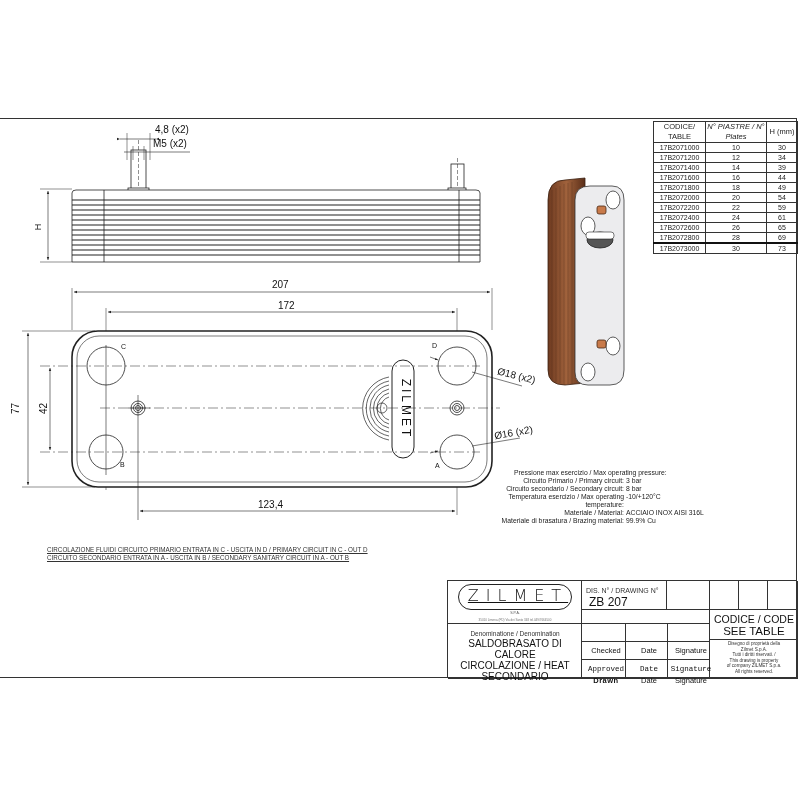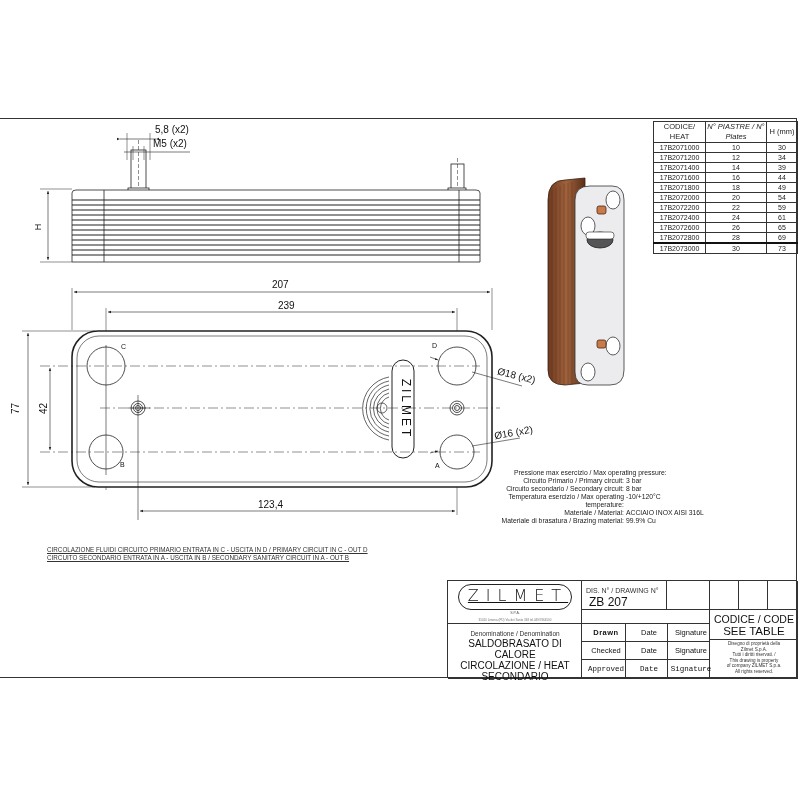--- a/index.html
+++ b/index.html
@@ -178,40 +178,40 @@
     <ellipse cx="588" cy="226" rx="7" ry="9" fill="#fff" stroke="#333"></ellipse>
     <ellipse cx="613" cy="346" rx="7" ry="9" fill="#fff" stroke="#333"></ellipse>
     <ellipse cx="588" cy="372" rx="7" ry="9" fill="#fff" stroke="#333"></ellipse>
     <rect x="597" y="206" width="9" height="8" rx="2" fill="#c87a4a" stroke="#4a2a15"></rect>
     <rect x="597" y="340" width="9" height="8" rx="2" fill="#c87a4a" stroke="#4a2a15"></rect>
     <ellipse cx="600" cy="240" rx="13" ry="8" fill="#555" stroke="#222"></ellipse>
     <rect x="586" y="232" width="28" height="7" rx="3" fill="#fff" stroke="#222" stroke-width="0.6"></rect>
   </g>
 </svg>
 
-<div class="txt" style="left:155px;top:124px;font-size:10px;">5,8 (x2)</div>
+<div class="txt" style="left:155px;top:124px;font-size:10px;">4,8 (x2)</div>
 <div class="txt" style="left:153px;top:138px;font-size:10px;">M5 (x2)</div>
 <div class="txt" style="left:35px;top:222px;font-size:9px;transform:rotate(-90deg);">H</div>
 <div class="txt" style="left:272px;top:279px;font-size:10px;">207</div>
-<div class="txt" style="left:278px;top:300px;font-size:10px;">239</div>
+<div class="txt" style="left:278px;top:300px;font-size:10px;">172</div>
 <div class="txt" style="left:258px;top:499px;font-size:10px;">123,4</div>
 <div class="txt" style="left:10px;top:403px;font-size:10px;transform:rotate(-90deg);">77</div>
 <div class="txt" style="left:38px;top:403px;font-size:10px;transform:rotate(-90deg);">42</div>
 <div class="txt" style="left:121px;top:343px;font-size:7px;">C</div>
 <div class="txt" style="left:432px;top:342px;font-size:7px;">D</div>
 <div class="txt" style="left:120px;top:461px;font-size:7px;">B</div>
 <div class="txt" style="left:435px;top:462px;font-size:7px;">A</div>
 <div class="txt" style="left:497px;top:370px;font-size:10px;transform:rotate(14deg);">Ø18 (x2)</div>
 <div class="txt" style="left:494px;top:427px;font-size:10px;transform:rotate(-10deg);">Ø16 (x2)</div>
 <div class="txt" style="left:376px;top:402px;font-size:12px;letter-spacing:3px;transform:rotate(90deg);transform-origin:center;">ZILMET</div>
 
 <table class="code-table">
   <thead>
     <tr>
-      <th class="c1">CODICE/ HEAT</th>
+      <th class="c1">CODICE/ TABLE</th>
       <th class="c2">N° PIASTRE / N° Plates</th>
       <th class="c3">H (mm)</th>
     </tr>
   </thead>
   <tbody>
     <tr>
         <td>17B2071000</td>
         <td>10</td>
         <td>30</td>
       </tr>
@@ -324,21 +324,21 @@
   <div class="cell" style="left:178px;top:43px;width:42px;height:18px;"></div>
   <div class="cell" style="left:220px;top:43px;width:42px;height:18px;"></div>
   <div class="cell" style="left:134px;top:61px;width:44px;height:18px;"></div>
   <div class="cell" style="left:178px;top:61px;width:42px;height:18px;"></div>
   <div class="cell" style="left:220px;top:61px;width:42px;height:18px;"></div>
   <div class="cell" style="left:134px;top:79px;width:44px;height:19px;"></div>
   <div class="cell" style="left:178px;top:79px;width:42px;height:19px;"></div>
   <div class="cell" style="left:220px;top:79px;width:42px;height:19px;"></div>
 
   <div class="sig-row" style="top:45px;">
-    <span style="width:44px;font-weight:bold;letter-spacing:0.5px;">Drawn</span><span style="width:42px;">Date</span><span style="width:42px;">Signature</span>
+    <span style="width:44px;font-weight:bold;letter-spacing:0.5px;margin-top:48px;">Drawn</span><span style="width:42px;">Date</span><span style="width:42px;">Signature</span>
   </div>
   <div class="sig-row" style="top:63px;">
     <span style="width:44px;">Checked</span><span style="width:42px;">Date</span><span style="width:42px;">Signature</span>
   </div>
   <div class="sig-row" style="top:81px;font-family:Liberation Mono, monospace;">
     <span style="width:44px;">Approved</span><span style="width:42px;">Date</span><span style="width:42px;">Signature</span>
   </div>
 
   <div class="cell" style="left:262px;top:29px;width:88px;height:30px;"></div>
   <div class="cell" style="left:262px;top:59px;width:88px;height:39px;"></div>

